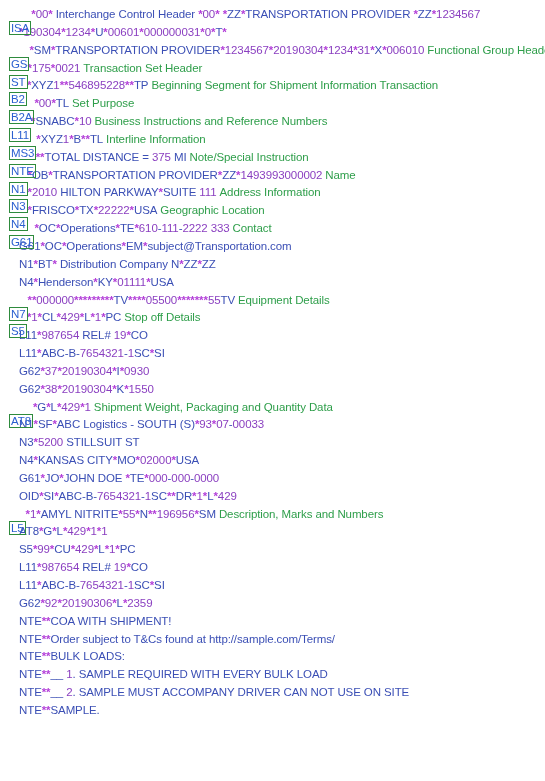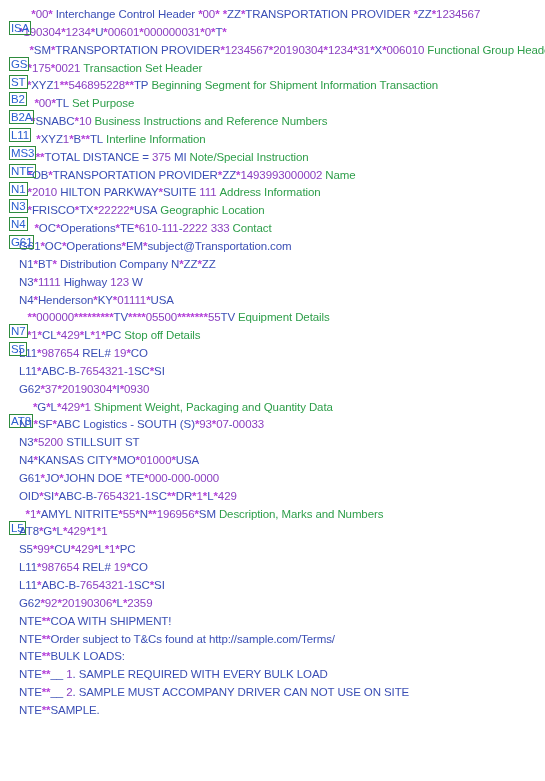--- a/index.html
+++ b/index.html
@@ -69,31 +69,31 @@
     <div class="edi-line"><span class="seg-id">B2A</span><span class="sep">*</span><span class="num">00</span><span class="sep">*</span><span class="alpha">TL</span><span class="desc">Set Purpose</span></div>
     <div class="edi-line"><span class="seg-id">L11</span><span class="sep">*</span><span class="alpha">SNABC</span><span class="sep">*</span><span class="num">10</span><span class="desc">Business Instructions and Reference Numbers</span></div>
     <div class="edi-line"><span class="seg-id">MS3</span><span class="sep">*</span><span class="alpha">XYZ</span><span class="num">1</span><span class="sep">*</span><span class="alpha">B</span><span class="sep">*</span><span class="sep">*</span><span class="alpha">TL</span><span class="desc">Interline Information</span></div>
     <div class="edi-line"><span class="seg-id">NTE</span><span class="sep">*</span><span class="sep">*</span><span class="alpha">TOTAL DISTANCE = </span><span class="num">375</span><span class="alpha"> MI</span><span class="desc">Note/Special Instruction</span></div>
     <div class="edi-line"><span class="seg-id">N1</span><span class="sep">*</span><span class="alpha">OB</span><span class="sep">*</span><span class="alpha">TRANSPORTATION PROVIDER</span><span class="sep">*</span><span class="alpha">ZZ</span><span class="sep">*</span><span class="num">1493993000002</span><span class="desc">Name</span></div>
     <div class="edi-line"><span class="seg-id">N3</span><span class="sep">*</span><span class="num">2010</span><span class="alpha"> HILTON PARKWAY</span><span class="sep">*</span><span class="alpha">SUITE </span><span class="num">111</span><span class="desc">Address Information</span></div>
     <div class="edi-line"><span class="seg-id">N4</span><span class="sep">*</span><span class="alpha">FRISCO</span><span class="sep">*</span><span class="alpha">TX</span><span class="sep">*</span><span class="num">22222</span><span class="sep">*</span><span class="alpha">USA</span><span class="desc">Geographic Location</span></div>
     <div class="edi-line"><span class="seg-id">G61</span><span class="sep">*</span><span class="alpha">OC</span><span class="sep">*</span><span class="alpha">Operations</span><span class="sep">*</span><span class="alpha">TE</span><span class="sep">*</span><span class="num">610</span><span class="alpha">-</span><span class="num">111</span><span class="alpha">-</span><span class="num">2222</span><span class="alpha"> </span><span class="num">333</span><span class="desc">Contact</span></div>
     <div class="edi-line cont"><span class="seg-plain">G61</span><span class="sep">*</span><span class="alpha">OC</span><span class="sep">*</span><span class="alpha">Operations</span><span class="sep">*</span><span class="alpha">EM</span><span class="sep">*</span><span class="alpha">subject@Transportation.com</span></div>
     <div class="edi-line cont"><span class="seg-plain">N1</span><span class="sep">*</span><span class="alpha">BT</span><span class="sep">*</span><span class="alpha"> Distribution Company N</span><span class="sep">*</span><span class="alpha">ZZ</span><span class="sep">*</span><span class="alpha">ZZ</span></div>
-    <div class="edi-line cont"><span class="seg-plain">N3</span><span class="sep">*</span><span class="num">1111</span><span class="alpha"> Highway </span><span class="num">123</span><span class="alpha"> W</span></div>
     <div class="edi-line cont"><span class="seg-plain">N4</span><span class="sep">*</span><span class="alpha">Henderson</span><span class="sep">*</span><span class="alpha">KY</span><span class="sep">*</span><span class="num">01111</span><span class="sep">*</span><span class="alpha">USA</span></div>
     <div class="edi-line"><span class="seg-id">N7</span><span class="sep">*</span><span class="sep">*</span><span class="num">000000</span><span class="sep">*</span><span class="sep">*</span><span class="sep">*</span><span class="sep">*</span><span class="sep">*</span><span class="sep">*</span><span class="sep">*</span><span class="sep">*</span><span class="sep">*</span><span class="alpha">TV</span><span class="sep">*</span><span class="sep">*</span><span class="sep">*</span><span class="sep">*</span><span class="num">05500</span><span class="sep">*</span><span class="sep">*</span><span class="sep">*</span><span class="sep">*</span><span class="sep">*</span><span class="sep">*</span><span class="sep">*</span><span class="num">55</span><span class="alpha">TV</span><span class="desc">Equipment Details</span></div>
     <div class="edi-line"><span class="seg-id">S5</span><span class="sep">*</span><span class="num">1</span><span class="sep">*</span><span class="alpha">CL</span><span class="sep">*</span><span class="num">429</span><span class="sep">*</span><span class="alpha">L</span><span class="sep">*</span><span class="num">1</span><span class="sep">*</span><span class="alpha">PC</span><span class="desc">Stop off Details</span></div>
     <div class="edi-line cont"><span class="seg-plain">L11</span><span class="sep">*</span><span class="num">987654</span><span class="alpha"> REL# </span><span class="num">19</span><span class="sep">*</span><span class="alpha">CO</span></div>
     <div class="edi-line cont"><span class="seg-plain">L11</span><span class="sep">*</span><span class="alpha">ABC-B-</span><span class="num">7654321</span><span class="alpha">-</span><span class="num">1</span><span class="alpha">SC</span><span class="sep">*</span><span class="alpha">SI</span></div>
     <div class="edi-line cont"><span class="seg-plain">G62</span><span class="sep">*</span><span class="num">37</span><span class="sep">*</span><span class="num">20190304</span><span class="sep">*</span><span class="alpha">I</span><span class="sep">*</span><span class="num">0930</span></div>
+    <div class="edi-line cont"><span class="seg-plain">G62</span><span class="sep">*</span><span class="num">38</span><span class="sep">*</span><span class="num">20190304</span><span class="sep">*</span><span class="alpha">K</span><span class="sep">*</span><span class="num">1550</span></div>
     <div class="edi-line"><span class="seg-id">AT8</span><span class="sep">*</span><span class="alpha">G</span><span class="sep">*</span><span class="alpha">L</span><span class="sep">*</span><span class="num">429</span><span class="sep">*</span><span class="num">1</span><span class="desc">Shipment Weight, Packaging and Quantity Data</span></div>
     <div class="edi-line cont"><span class="seg-plain">N1</span><span class="sep">*</span><span class="alpha">SF</span><span class="sep">*</span><span class="alpha">ABC Logistics - SOUTH (S)</span><span class="sep">*</span><span class="num">93</span><span class="sep">*</span><span class="num">07</span><span class="alpha">-</span><span class="num">00033</span></div>
     <div class="edi-line cont"><span class="seg-plain">N3</span><span class="sep">*</span><span class="num">5200</span><span class="alpha"> STILLSUIT ST</span></div>
-    <div class="edi-line cont"><span class="seg-plain">N4</span><span class="sep">*</span><span class="alpha">KANSAS CITY</span><span class="sep">*</span><span class="alpha">MO</span><span class="sep">*</span><span class="num">01000</span><span class="sep">*</span><span class="alpha">USA</span></div>
+    <div class="edi-line cont"><span class="seg-plain">N4</span><span class="sep">*</span><span class="alpha">KANSAS CITY</span><span class="sep">*</span><span class="alpha">MO</span><span class="sep">*</span><span class="num">02000</span><span class="sep">*</span><span class="alpha">USA</span></div>
     <div class="edi-line cont"><span class="seg-plain">G61</span><span class="sep">*</span><span class="alpha">JO</span><span class="sep">*</span><span class="alpha">JOHN DOE </span><span class="sep">*</span><span class="alpha">TE</span><span class="sep">*</span><span class="num">000</span><span class="alpha">-</span><span class="num">000</span><span class="alpha">-</span><span class="num">0000</span></div>
     <div class="edi-line cont"><span class="seg-plain">OID</span><span class="sep">*</span><span class="alpha">SI</span><span class="sep">*</span><span class="alpha">ABC-B-</span><span class="num">7654321</span><span class="alpha">-</span><span class="num">1</span><span class="alpha">SC</span><span class="sep">*</span><span class="sep">*</span><span class="alpha">DR</span><span class="sep">*</span><span class="num">1</span><span class="sep">*</span><span class="alpha">L</span><span class="sep">*</span><span class="num">429</span></div>
     <div class="edi-line"><span class="seg-id">L5</span><span class="sep">*</span><span class="num">1</span><span class="sep">*</span><span class="alpha">AMYL NITRITE</span><span class="sep">*</span><span class="num">55</span><span class="sep">*</span><span class="alpha">N</span><span class="sep">*</span><span class="sep">*</span><span class="num">196956</span><span class="sep">*</span><span class="alpha">SM</span><span class="desc">Description, Marks and Numbers</span></div>
     <div class="edi-line cont"><span class="seg-plain">AT8</span><span class="sep">*</span><span class="alpha">G</span><span class="sep">*</span><span class="alpha">L</span><span class="sep">*</span><span class="num">429</span><span class="sep">*</span><span class="num">1</span><span class="sep">*</span><span class="num">1</span></div>
     <div class="edi-line cont"><span class="seg-plain">S5</span><span class="sep">*</span><span class="num">99</span><span class="sep">*</span><span class="alpha">CU</span><span class="sep">*</span><span class="num">429</span><span class="sep">*</span><span class="alpha">L</span><span class="sep">*</span><span class="num">1</span><span class="sep">*</span><span class="alpha">PC</span></div>
     <div class="edi-line cont"><span class="seg-plain">L11</span><span class="sep">*</span><span class="num">987654</span><span class="alpha"> REL# </span><span class="num">19</span><span class="sep">*</span><span class="alpha">CO</span></div>
     <div class="edi-line cont"><span class="seg-plain">L11</span><span class="sep">*</span><span class="alpha">ABC-B-</span><span class="num">7654321</span><span class="alpha">-</span><span class="num">1</span><span class="alpha">SC</span><span class="sep">*</span><span class="alpha">SI</span></div>
     <div class="edi-line cont"><span class="seg-plain">G62</span><span class="sep">*</span><span class="num">92</span><span class="sep">*</span><span class="num">20190306</span><span class="sep">*</span><span class="alpha">L</span><span class="sep">*</span><span class="num">2359</span></div>
     <div class="edi-line cont"><span class="seg-plain">NTE</span><span class="sep">*</span><span class="sep">*</span><span class="alpha">COA WITH SHIPMENT!</span></div>
     <div class="edi-line cont"><span class="seg-plain">NTE</span><span class="sep">*</span><span class="sep">*</span><span class="alpha">Order subject to T&amp;Cs found at http://sample.com/Terms/</span></div>

